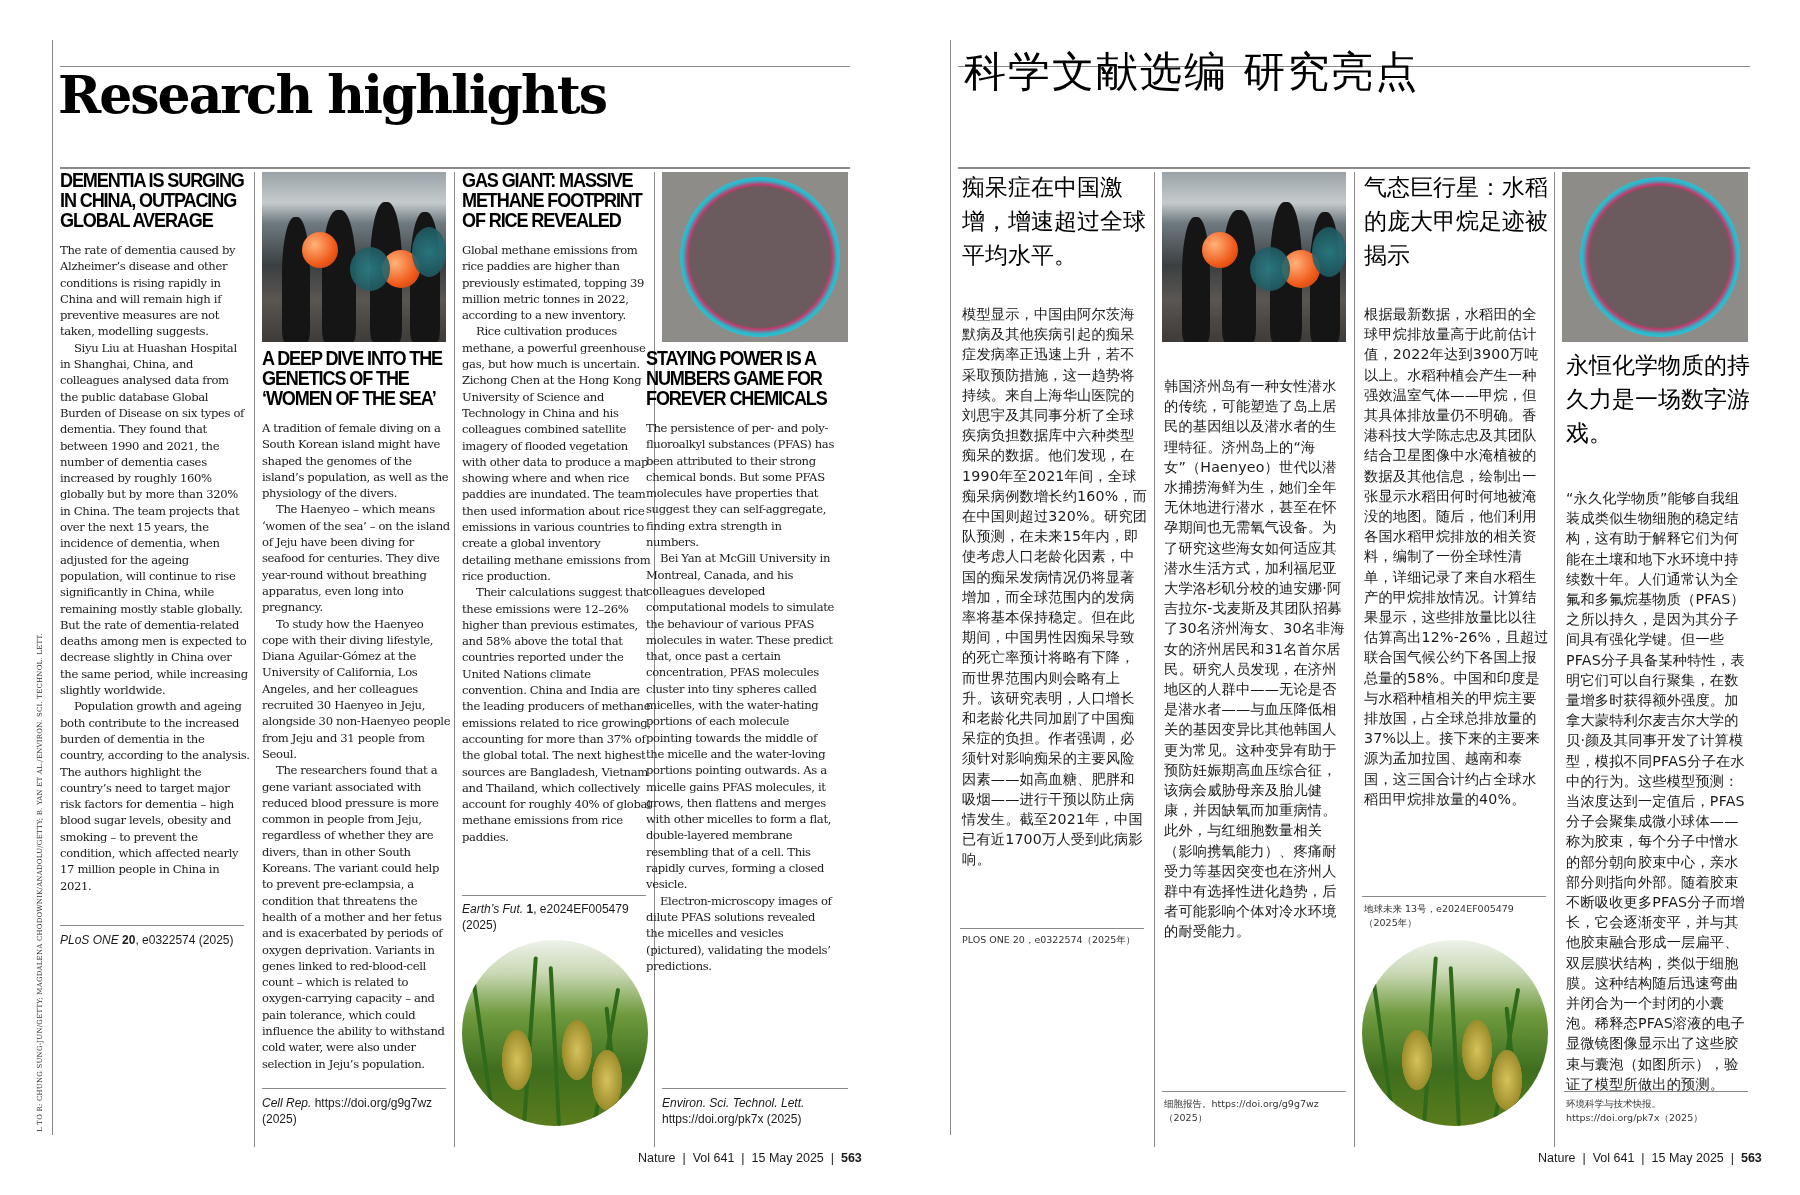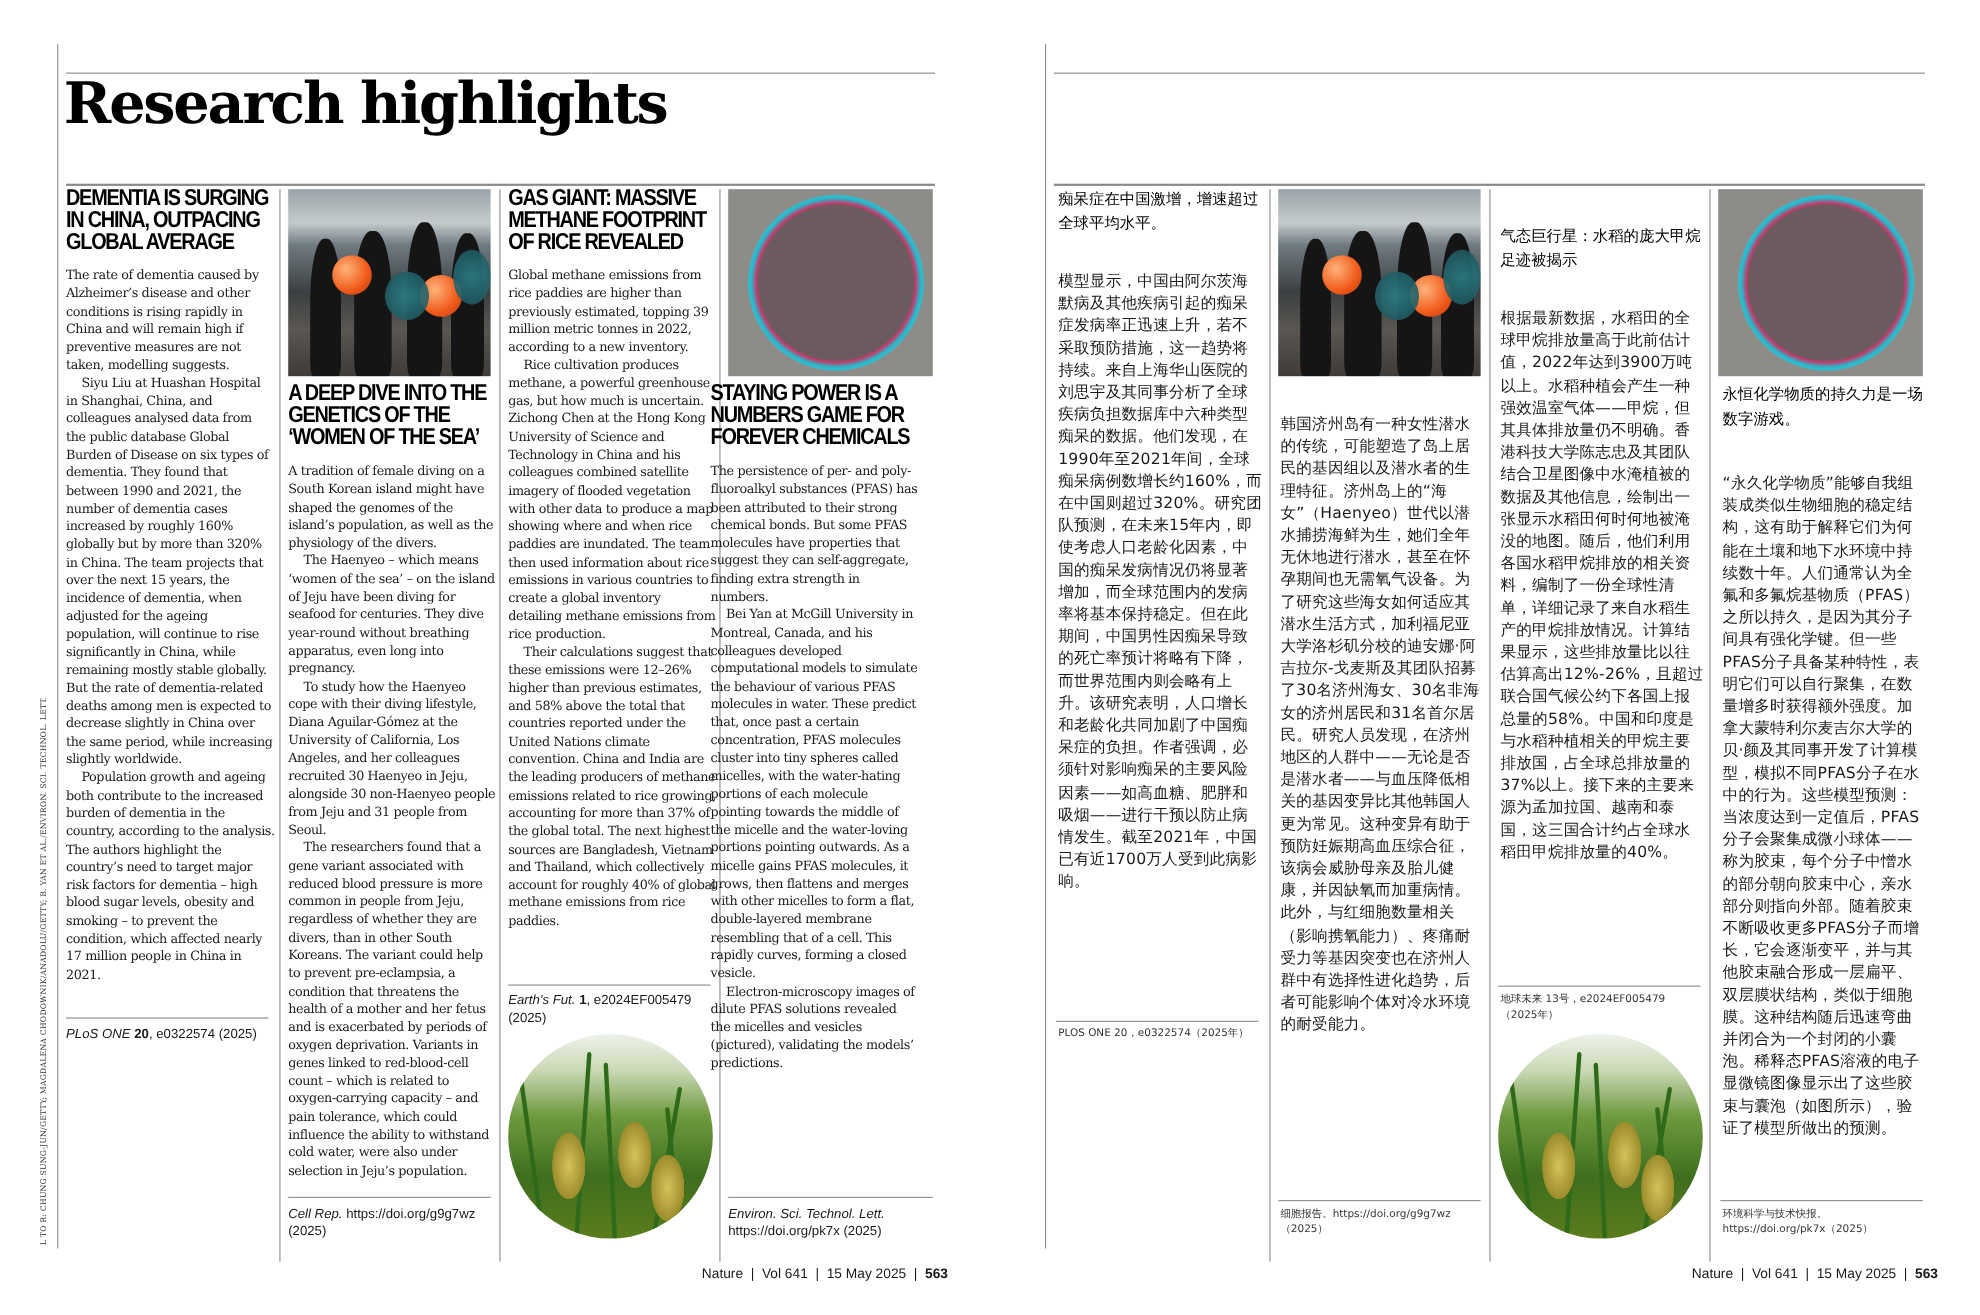--- a/index.html
+++ b/index.html
@@ -18,21 +18,21 @@
   .headline { font-family:"Liberation Sans", sans-serif; font-weight:bold; font-size:21px; line-height:20px;
               text-transform:uppercase; letter-spacing:-1.3px; color:#000; transform:scaleX(0.86); transform-origin:left top; width:215px; }
   .body-en { font-family:"DejaVu Serif", serif; font-size:11.6px; line-height:16.3px; color:#1a1a1a; letter-spacing:-0.35px; }
   .body-en p { margin:0; text-indent:0; }
   .body-en p + p { text-indent:14px; }
   .cite { font-family:"Liberation Sans", sans-serif; font-size:12px; line-height:16px; color:#1a1a1a; }
   .cite i { font-style:italic; }
   .cite b { font-weight:bold; }
 
   .zh-title { font-family:"DejaVu Sans", sans-serif; font-size:42px; color:#000; letter-spacing:2px; }
-  .zh-head { font-family:"DejaVu Sans", sans-serif; font-size:14px; line-height:22px; color:#000; }
+  .zh-head { font-family:"DejaVu Sans", sans-serif; font-size:23px; line-height:34px; color:#000; }
   .zh-body { font-family:"DejaVu Sans", sans-serif; font-size:14.2px; line-height:20.2px; color:#1a1a1a; letter-spacing:0.2px; }
   .zh-cite { font-family:"DejaVu Sans", sans-serif; font-size:9.5px; line-height:14px; color:#333; }
 
   .footer { font-family:"Liberation Sans", sans-serif; font-size:12.5px; color:#1a1a1a; }
   .footer b { font-weight:bold; }
 
   .photo-divers { position:absolute; overflow:hidden;
     background: linear-gradient(180deg,#9aa3a8 0%,#c5cbcd 18%,#6f7a80 30%,#3b3f41 55%,#5a5652 75%,#3e3b38 100%); }
   .photo-divers .diver { position:absolute; border-radius:45% 45% 10% 10%; background:#151515; }
   .photo-divers .float { position:absolute; border-radius:50%; background:radial-gradient(circle at 35% 35%,#ffb27a,#f05a1a 60%,#b73a0c); }
@@ -145,20 +145,21 @@
     <span>Nature</span> &nbsp;|&nbsp;
     <span>Vol 641</span> &nbsp;|&nbsp;
     <span>15 May 2025</span> &nbsp;|&nbsp;
     <b>563</b>
   </div>
 </div>
 
 <div class="page page-zh">
   <div class="vline" style="left:50px;top:40px;height:1095px;"></div>
   <div class="hline-thin" style="left:58px;top:66px;width:792px;"></div>
+  <div class="abs zh-title" style="left:64px;top:44px;">科学文献选编 研究亮点</div>
 
   <div class="hline" style="left:58px;top:167px;width:792px;"></div>
 
   <div class="vline" style="left:254px;top:172px;height:975px;"></div>
   <div class="vline" style="left:454px;top:172px;height:975px;"></div>
   <div class="vline" style="left:654px;top:172px;height:975px;"></div>
 
   <div class="abs" style="left:62px;top:170px;width:186px;">
     <div class="zh-head">痴呆症在中国激增，增速超过全球平均水平。</div>
     <div class="zh-body" style="margin-top:32px;">模型显示，中国由阿尔茨海默病及其他疾病引起的痴呆症发病率正迅速上升，若不采取预防措施，这一趋势将持续。来自上海华山医院的刘思宇及其同事分析了全球疾病负担数据库中六种类型痴呆的数据。他们发现，在1990年至2021年间，全球痴呆病例数增长约160%，而在中国则超过320%。研究团队预测，在未来15年内，即使考虑人口老龄化因素，中国的痴呆发病情况仍将显著增加，而全球范围内的发病率将基本保持稳定。但在此期间，中国男性因痴呆导致的死亡率预计将略有下降，而世界范围内则会略有上升。该研究表明，人口增长和老龄化共同加剧了中国痴呆症的负担。作者强调，必须针对影响痴呆的主要风险因素——如高血糖、肥胖和吸烟——进行干预以防止病情发生。截至2021年，中国已有近1700万人受到此病影响。</div>
@@ -175,21 +176,21 @@
     <div class="float" style="left:120px;top:78px;width:38px;height:38px;"></div>
     <div class="net" style="left:88px;top:75px;width:40px;height:44px;"></div>
     <div class="net" style="left:150px;top:55px;width:34px;height:50px;"></div>
   </div>
   <div class="abs" style="left:264px;top:348px;width:186px;">
     <div class="zh-body" style="margin-top:28px;">韩国济州岛有一种女性潜水的传统，可能塑造了岛上居民的基因组以及潜水者的生理特征。济州岛上的“海女”（Haenyeo）世代以潜水捕捞海鲜为生，她们全年无休地进行潜水，甚至在怀孕期间也无需氧气设备。为了研究这些海女如何适应其潜水生活方式，加利福尼亚大学洛杉矶分校的迪安娜·阿吉拉尔-戈麦斯及其团队招募了30名济州海女、30名非海女的济州居民和31名首尔居民。研究人员发现，在济州地区的人群中——无论是否是潜水者——与血压降低相关的基因变异比其他韩国人更为常见。这种变异有助于预防妊娠期高血压综合征，该病会威胁母亲及胎儿健康，并因缺氧而加重病情。此外，与红细胞数量相关（影响携氧能力）、疼痛耐受力等基因突变也在济州人群中有选择性进化趋势，后者可能影响个体对冷水环境的耐受能力。</div>
   </div>
   <div class="hline-thin" style="left:262px;top:1091px;width:184px;"></div>
   <div class="abs zh-cite" style="left:264px;top:1097px;width:184px;">细胞报告。https://doi.org/g9g7wz（2025）</div>
 
-  <div class="abs" style="left:464px;top:170px;width:186px;margin-top:34px;">
+  <div class="abs" style="left:464px;top:170px;width:186px;">
     <div class="zh-head">气态巨行星：水稻的庞大甲烷足迹被揭示</div>
     <div class="zh-body" style="margin-top:32px;">根据最新数据，水稻田的全球甲烷排放量高于此前估计值，2022年达到3900万吨以上。水稻种植会产生一种强效温室气体——甲烷，但其具体排放量仍不明确。香港科技大学陈志忠及其团队结合卫星图像中水淹植被的数据及其他信息，绘制出一张显示水稻田何时何地被淹没的地图。随后，他们利用各国水稻甲烷排放的相关资料，编制了一份全球性清单，详细记录了来自水稻生产的甲烷排放情况。计算结果显示，这些排放量比以往估算高出12%-26%，且超过联合国气候公约下各国上报总量的58%。中国和印度是与水稻种植相关的甲烷主要排放国，占全球总排放量的37%以上。接下来的主要来源为孟加拉国、越南和泰国，这三国合计约占全球水稻田甲烷排放量的40%。</div>
   </div>
   <div class="hline-thin" style="left:462px;top:896px;width:184px;"></div>
   <div class="abs zh-cite" style="left:464px;top:902px;width:160px;">地球未来 13号，e2024EF005479（2025年）</div>
   <div class="photo-rice" style="left:462px;top:940px;width:186px;height:186px;">
     <div class="blade" style="left:30px;height:150px;transform:rotate(-8deg);"></div>
     <div class="blade" style="left:60px;height:170px;transform:rotate(4deg);"></div>
     <div class="blade" style="left:95px;height:160px;transform:rotate(-3deg);"></div>
     <div class="blade" style="left:130px;height:140px;transform:rotate(10deg);"></div>

